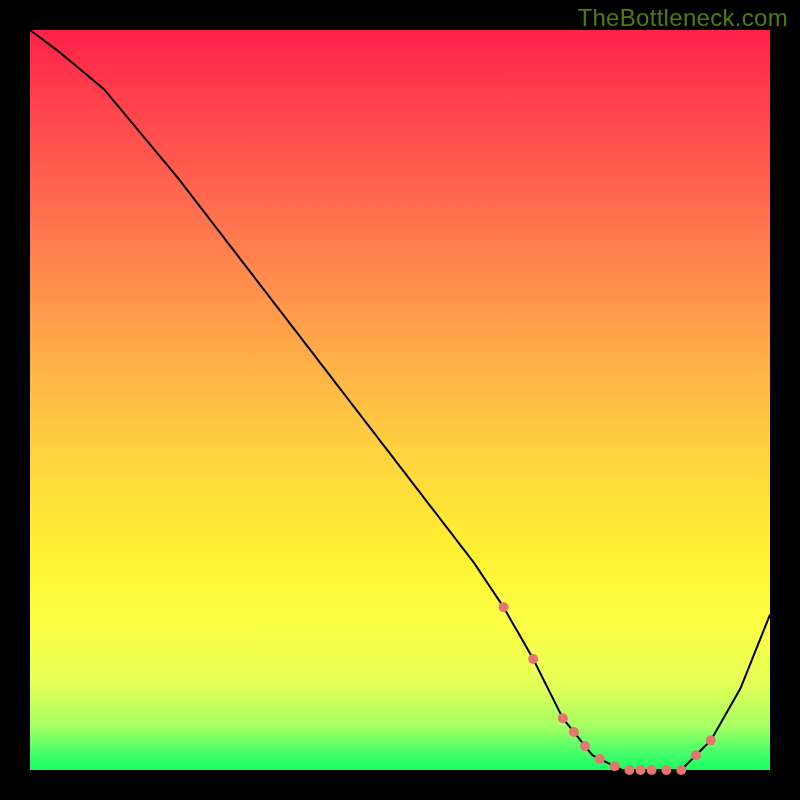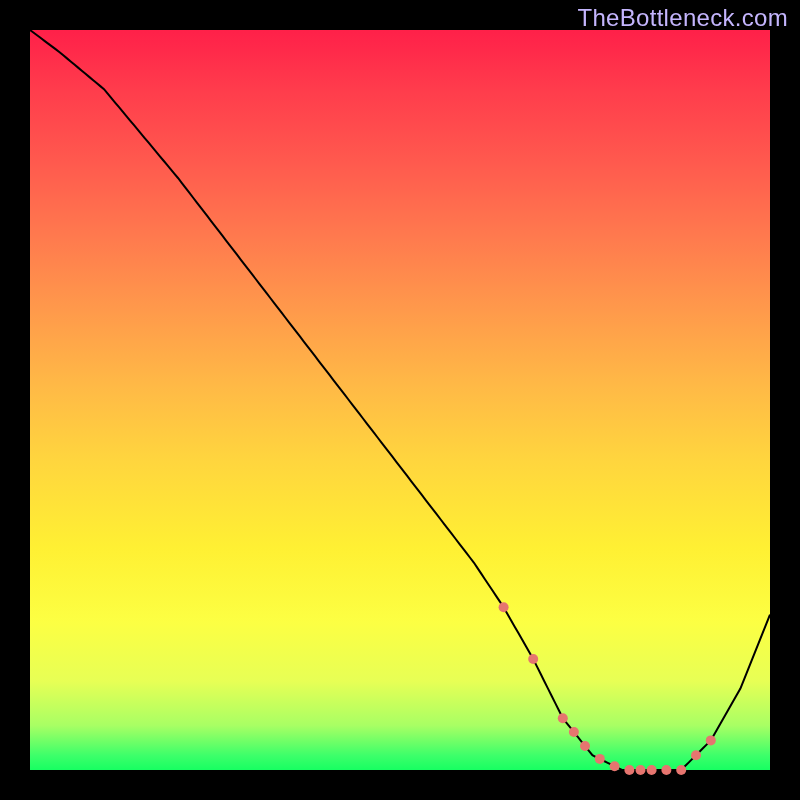--- a/index.html
+++ b/index.html
@@ -14,21 +14,21 @@
   .outer {
     position: relative;
     width: 800px;
     height: 800px;
     background: #000000;
   }
   .watermark {
     position: absolute;
     top: 4px;
     right: 12px;
-    color: #c4b5fd;
+    color: #4d7c0f;
     font-size: 24px;
     font-weight: 500;
     letter-spacing: 0.3px;
     z-index: 10;
     user-select: none;
   }
   .plot-frame {
     position: absolute;
     left: 30px;
     top: 30px;

